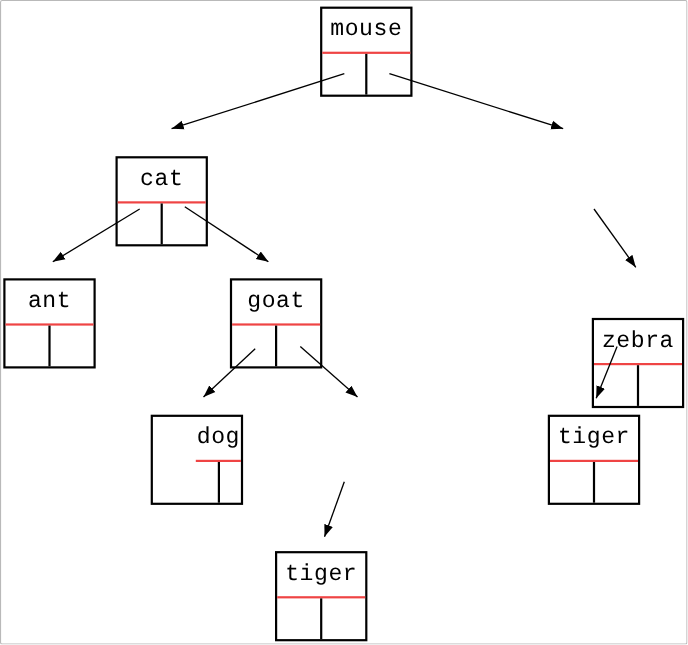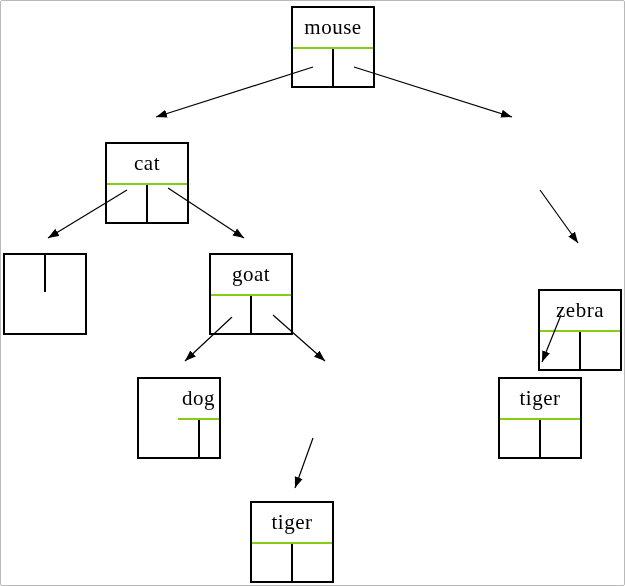--- a/index.html
+++ b/index.html
@@ -21,27 +21,28 @@
   .node {
     position: absolute;
     width: 84px;
     height: 82px;
     box-sizing: border-box;
     border: 2px solid #000000;
     background: #ffffff;
   }
   .node .label-cell {
     height: 39px;
-    border-bottom: 2px solid #84cc16;
+    border-bottom: 2px solid #ef4444;
     display: flex;
     align-items: center;
     justify-content: center;
     font-size: 21px;
     color: #000000;
     letter-spacing: 0.5px;
+    font-family: Liberation Mono, monospace;
   }
   .node .pointer-row {
     display: flex;
     height: 37px;
   }
   .node .pointer-row .cell {
     flex: 1 1 50%;
   }
   .node .pointer-row .cell.left {
     border-right: 2px solid #000000;
@@ -87,20 +88,21 @@
   <div class="node" id="n-cat">
     <div class="label-cell">cat</div>
     <div class="pointer-row">
       <div class="cell left"></div>
       <div class="cell right"></div>
     </div>
   </div>
 
 
   <div class="node" id="n-ant">
+    <div class="label-cell">ant</div>
     <div class="pointer-row">
       <div class="cell left"></div>
       <div class="cell right"></div>
     </div>
   </div>
 
   <div class="node" id="n-goat">
     <div class="label-cell">goat</div>
     <div class="pointer-row">
       <div class="cell left"></div>

